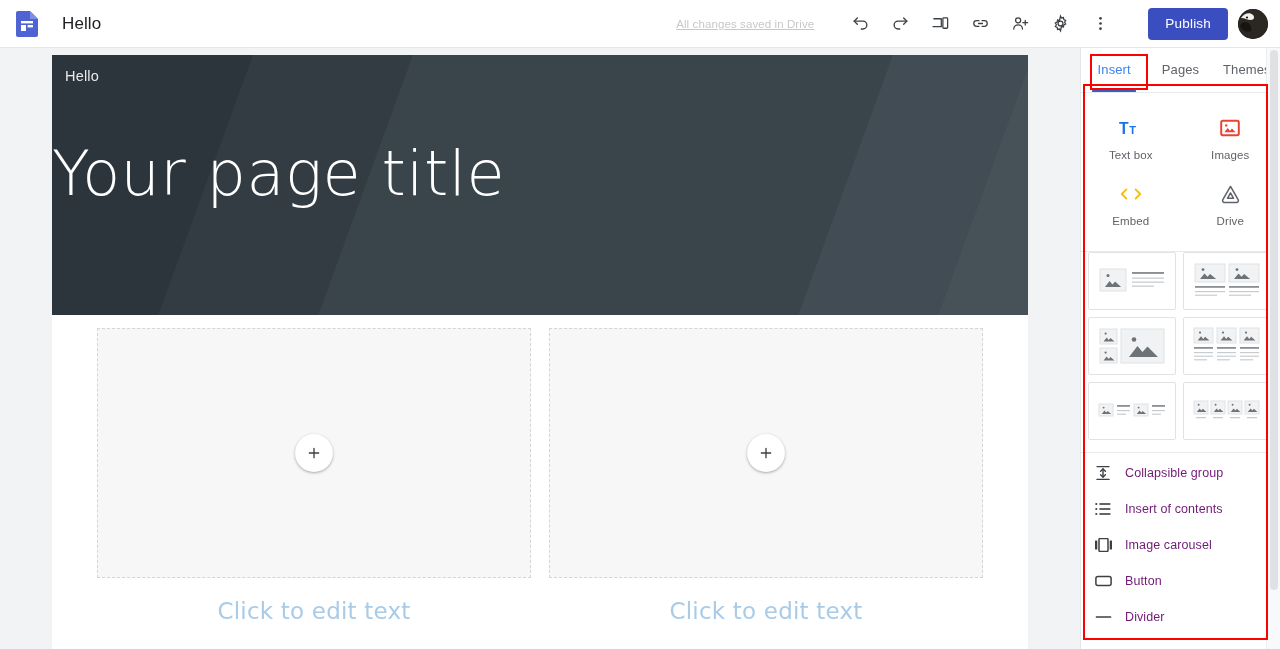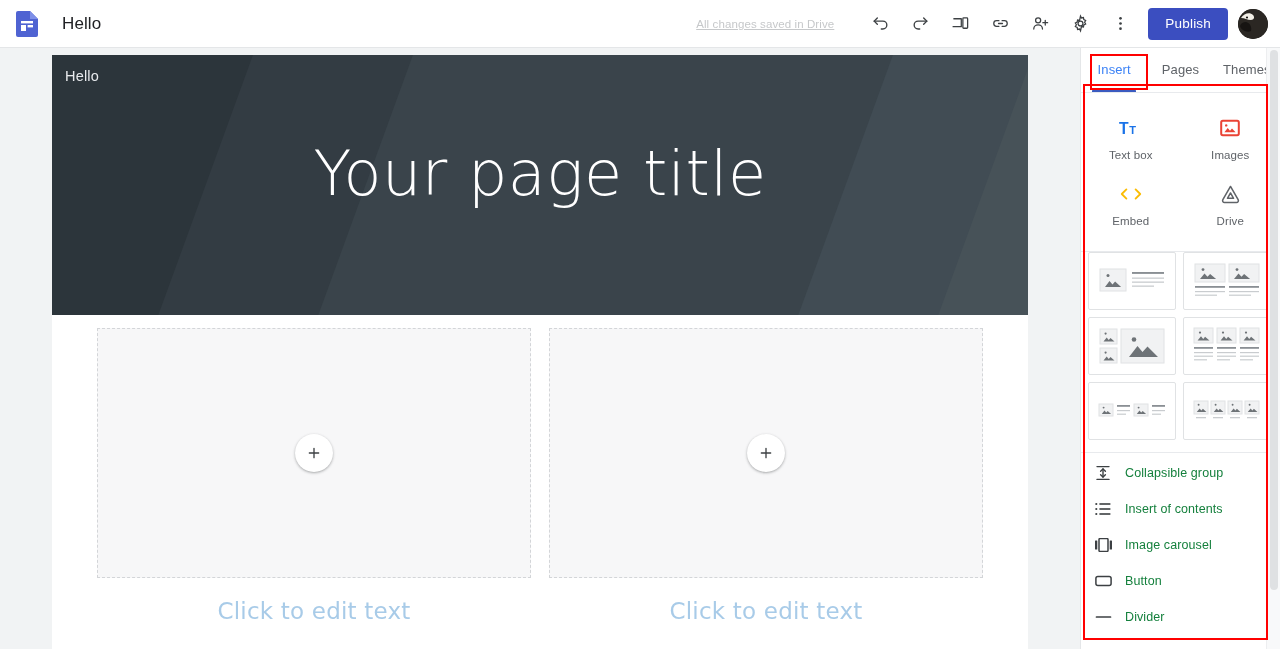--- a/index.html
+++ b/index.html
@@ -23,21 +23,21 @@
   }
   .topbar-spacer { flex: 1; }
   .save-status {
     font-size: 11.5px; color: #c6c8ca; white-space: nowrap; margin-right: 26px; letter-spacing: .1px; text-decoration: underline;
   }
   .tb-btn {
     width: 38px; height: 38px; border-radius: 50%; display: flex; align-items: center; justify-content: center;
     margin: 0 1px; background: transparent; border: none; cursor: pointer;
   }
   .publish-btn {
-    margin-left: 8px; margin-right: 10px;
+    margin-left: 28px; margin-right: 10px;
     background: #3b4ec0; color: #fff; border: none; border-radius: 4px;
     height: 32px; padding: 0 17px; font-size: 13.5px; font-family: inherit;
     cursor: pointer; letter-spacing: .2px;
   }
   .avatar {
     width: 30px; height: 30px; border-radius: 50%; margin-right: 12px; overflow: hidden;
     background: #1d1b18; flex: none; position: relative;
   }
   .avatar svg { display: block; }
 
@@ -59,21 +59,21 @@
   .b1 { left: -60px; width: 260px; background: #2c353b; transform: skewX(-20deg); }
   .b2 { left: 150px; width: 210px; background: #333c43; transform: skewX(-20deg); }
   .b3 { left: 310px; width: 520px; background: #3a444b; transform: skewX(-20deg); }
   .b4 { left: 790px; width: 180px; background: #414c54; transform: skewX(-20deg); }
   .b5 { left: 930px; width: 200px; background: #475258; transform: skewX(-20deg); }
   .banner-hello {
     position: absolute; left: 13px; top: 13px; font-size: 14.5px; color: #e8eaed;
     letter-spacing: .2px; z-index: 3;
   }
   .banner-title {
-    position: absolute; left: 0; right: 0; top: 88px; text-align: center;
+    position: absolute; left: 0; right: 0; top: 88px; text-align: left;
     font-size: 62px; color: #ffffff; font-weight: 300; letter-spacing: .5px;
     font-family: "DejaVu Sans", sans-serif; z-index: 3; line-height: 1;
   }
 
   
   .section { display: flex; gap: 18px; padding: 13px 45px 0 45px; }
   .col { flex: 1; display: flex; flex-direction: column; align-items: center; }
   .drop-zone {
     width: 100%; height: 250px;
     border: 1px dashed #d3d5d8; background: #f7f7f8;
@@ -144,21 +144,21 @@
   .layout-card {
     width: 88px; height: 58px; border: 1px solid #e0e2e4; border-radius: 2px;
     background: #fff; cursor: pointer; display: flex; align-items: center; justify-content: center;
   }
 
   .list-sep { height: 1px; background: #e8eaed; margin: 12px 0 2px 0; }
   .ilist-item {
     display: flex; align-items: center; height: 36px; padding: 0 10px; cursor: pointer;
   }
   .ilist-ico { width: 24px; display: flex; align-items: center; justify-content: center; }
-  .ilist-label { margin-left: 10px; font-size: 12.5px; color: #15803d; letter-spacing: .1px; }
+  .ilist-label { margin-left: 10px; font-size: 12.5px; color: #701a75; letter-spacing: .1px; }
 
   
   .panel-scroll {
     position: absolute; right: 0; top: 45px; width: 9px; height: 556px; background: #f8f9fa;
   }
   .panel-thumb {
     position: absolute; left: 1px; top: 2px; width: 7px; height: 300px;
     background: #e3e5e7; border-radius: 4px;
   }
 

